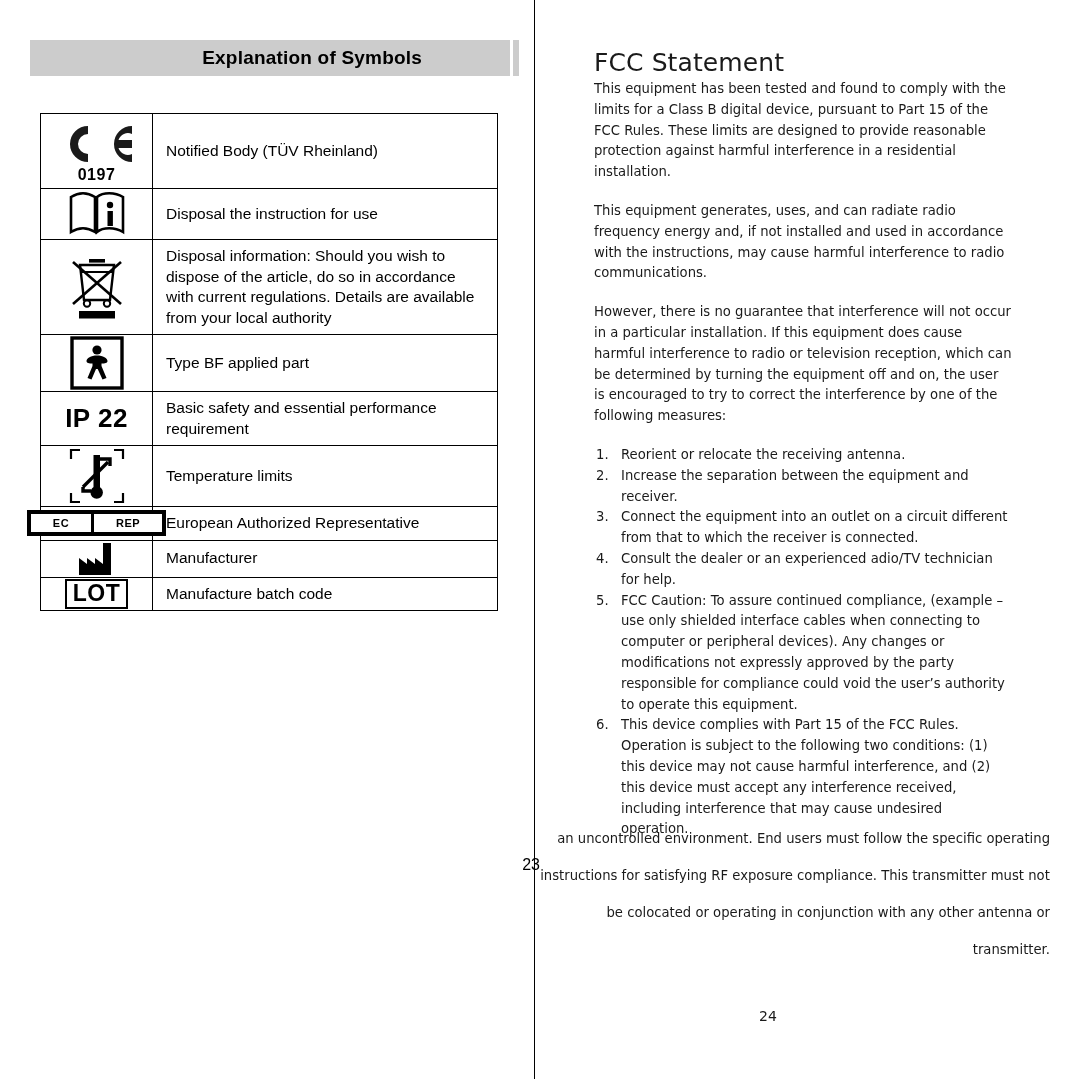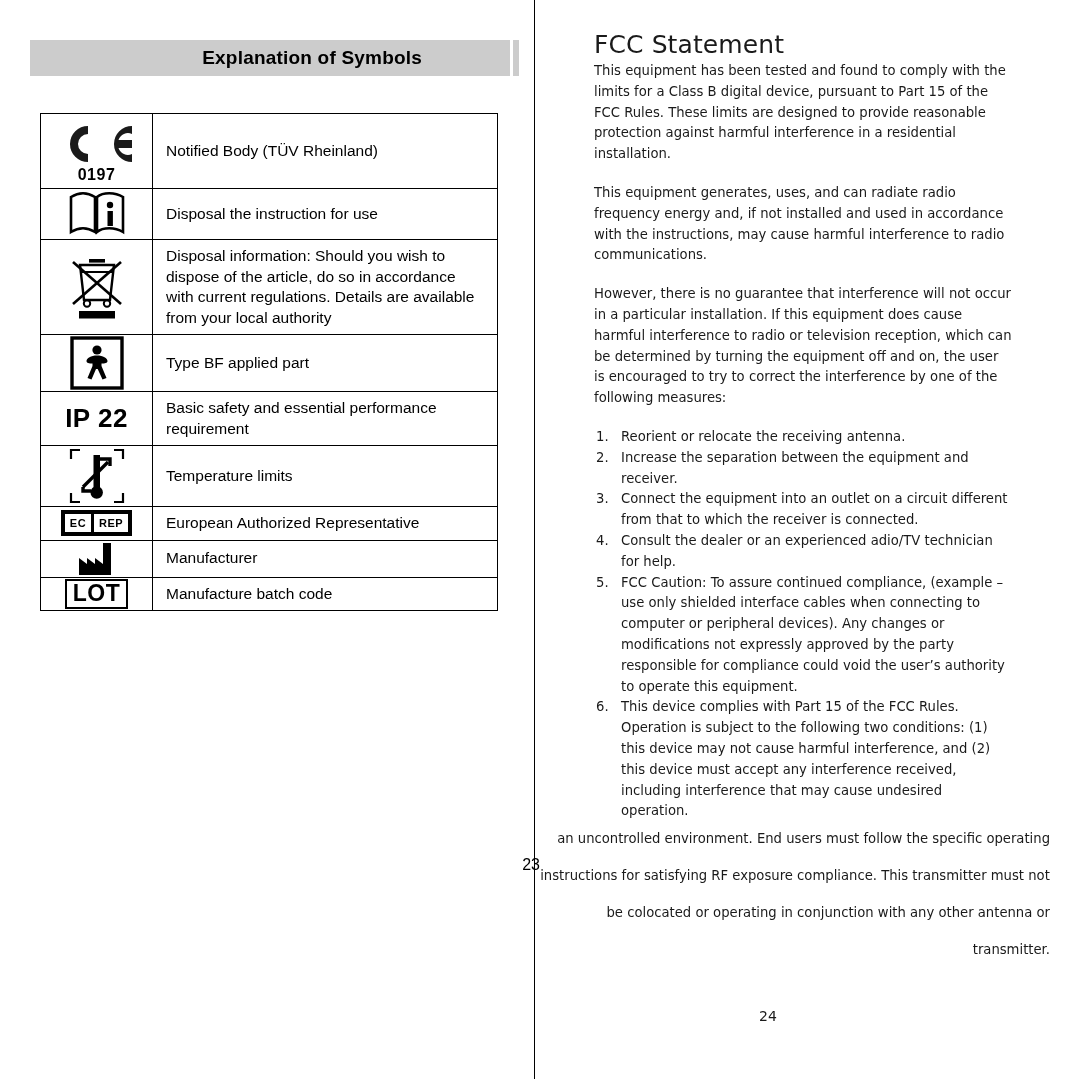--- a/index.html
+++ b/index.html
@@ -132,21 +132,21 @@
     border: 4px solid #000;
     background:#000;
     gap: 3px;
   }
   .ecrep-cell {
     background: #fff;
     font-family: "Liberation Sans", sans-serif;
     font-size: 11px;
     font-weight: bold;
     letter-spacing: 0.5px;
-    padding: 3px 5px 3px;
+    padding: 3px 22px 3px;
     line-height: 1.1;
   }
 
   #page-number-left {
     position: absolute;
     left: 0;
     top: 856px;
     width: 540px;
     text-align: right;
     font-size: 16px;
@@ -157,21 +157,21 @@
   #right-page {
     position: absolute;
     left: 534px; top: 0;
     width: 534px; height: 1079px;
     font-family: "DejaVu Sans", sans-serif;
     color: #1a1a1a;
   }
   #fcc-content {
     position: absolute;
     left: 60px;
-    top: 30px;
+    top: 48px;
     width: 418px;
   }
   #fcc-heading {
     font-size: 25px;
     font-weight: normal;
     margin: 0 0 2px 0;
     letter-spacing: 0.1px;
     line-height: 1.16;
   }
   .fcc-para {

